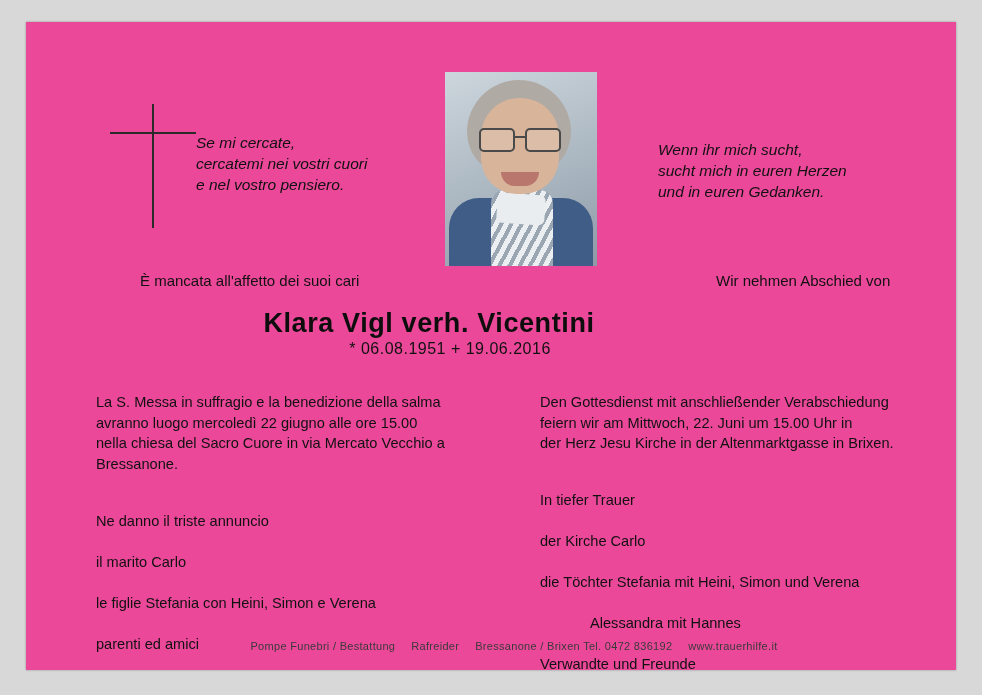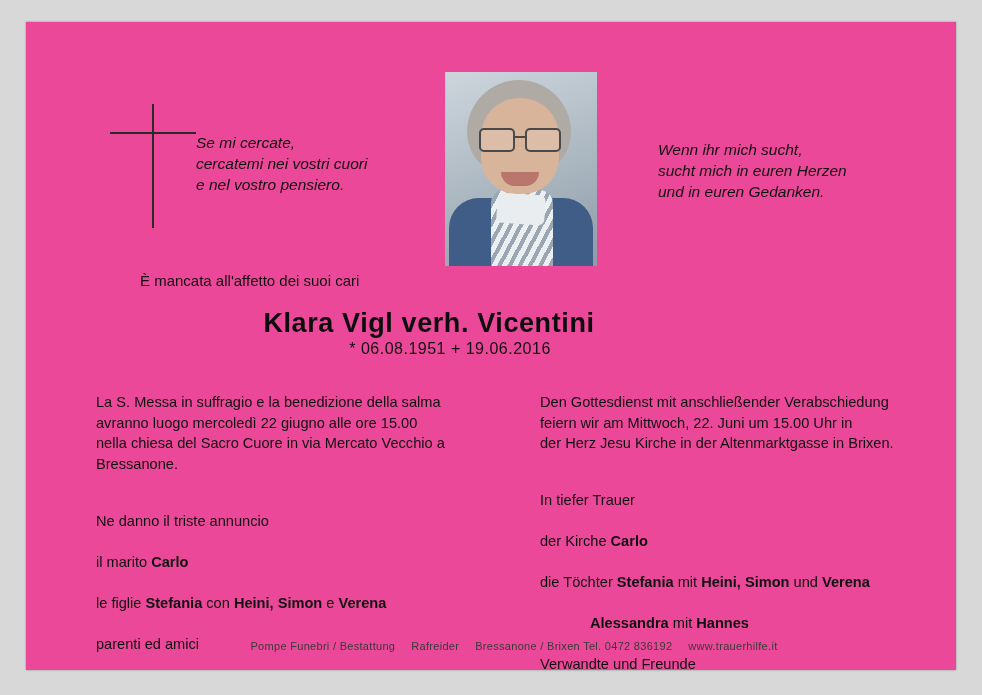--- a/index.html
+++ b/index.html
@@ -190,21 +190,21 @@
     position: absolute;
     font-size: 14.6px;
     line-height: 20.5px;
     color: #111;
   }
   .col.it { left: 70px; top: 370px; width: 400px; }
   .col.de { left: 514px; top: 370px; width: 410px; }
 
   .block { margin-bottom: 16px; white-space: pre-line; }
   .block.tight { margin-bottom: 13px; }
-  .b { font-weight: bold; }
+  .b { font-weight: normal; }
   .indent { display: inline-block; padding-left: 64px; }
   .indent-de { display: inline-block; padding-left: 50px; }
 
   .footer {
     position: absolute;
     left: 0;
     top: 618px;
     width: 930px;
     text-align: center;
     font-size: 11px;
@@ -240,20 +240,21 @@
   </div>
 
   <div class="verse it">Se mi cercate,
 cercatemi nei vostri cuori
 e nel vostro pensiero.</div>
   <div class="verse de">Wenn ihr mich sucht,
 sucht mich in euren Herzen
 und in euren Gedanken.</div>
 
   <div class="lead it">È mancata all'affetto dei suoi cari</div>
+  <div class="lead de">Wir nehmen Abschied von</div>
 
   <div class="name">Klara  Vigl  verh.  Vicentini</div>
   <div class="dates">* 06.08.1951     + 19.06.2016</div>
 
   <div class="col it">
     <div class="block">La  S. Messa in suffragio e la benedizione della salma
 avranno luogo mercoledì 22 giugno alle ore 15.00
 nella chiesa del Sacro Cuore in via Mercato Vecchio a
 Bressanone.</div>
     <div class="block tight">

